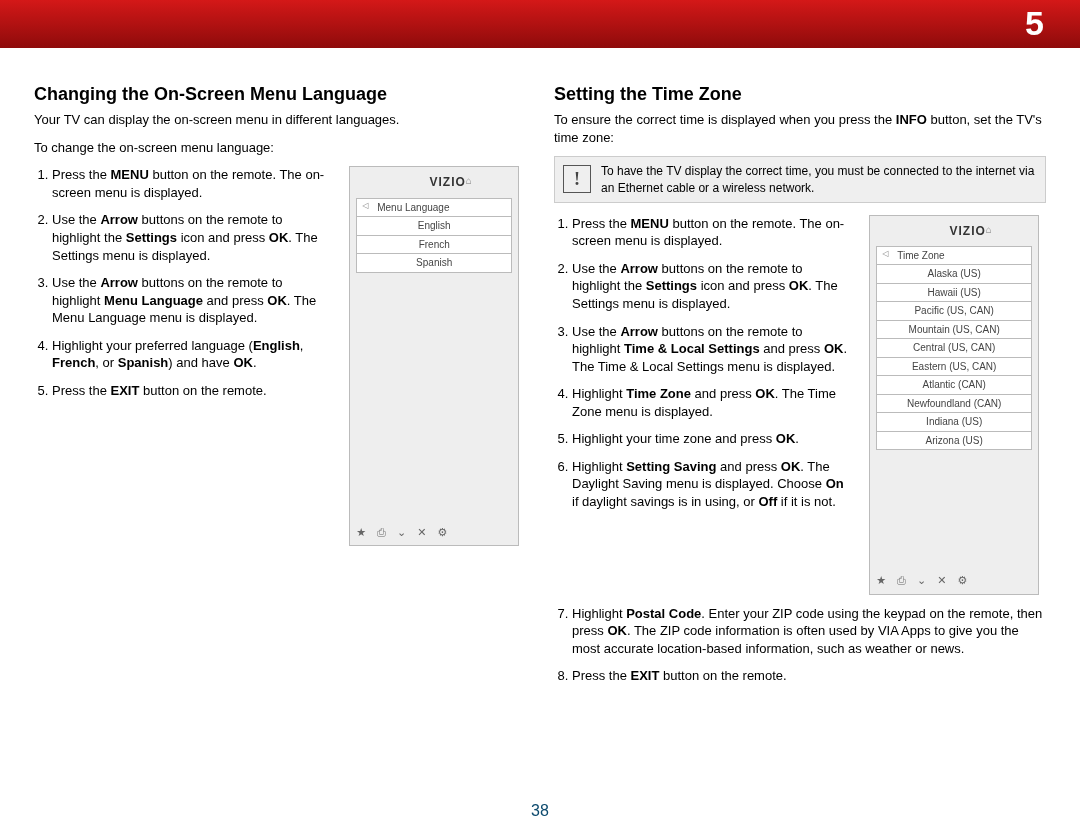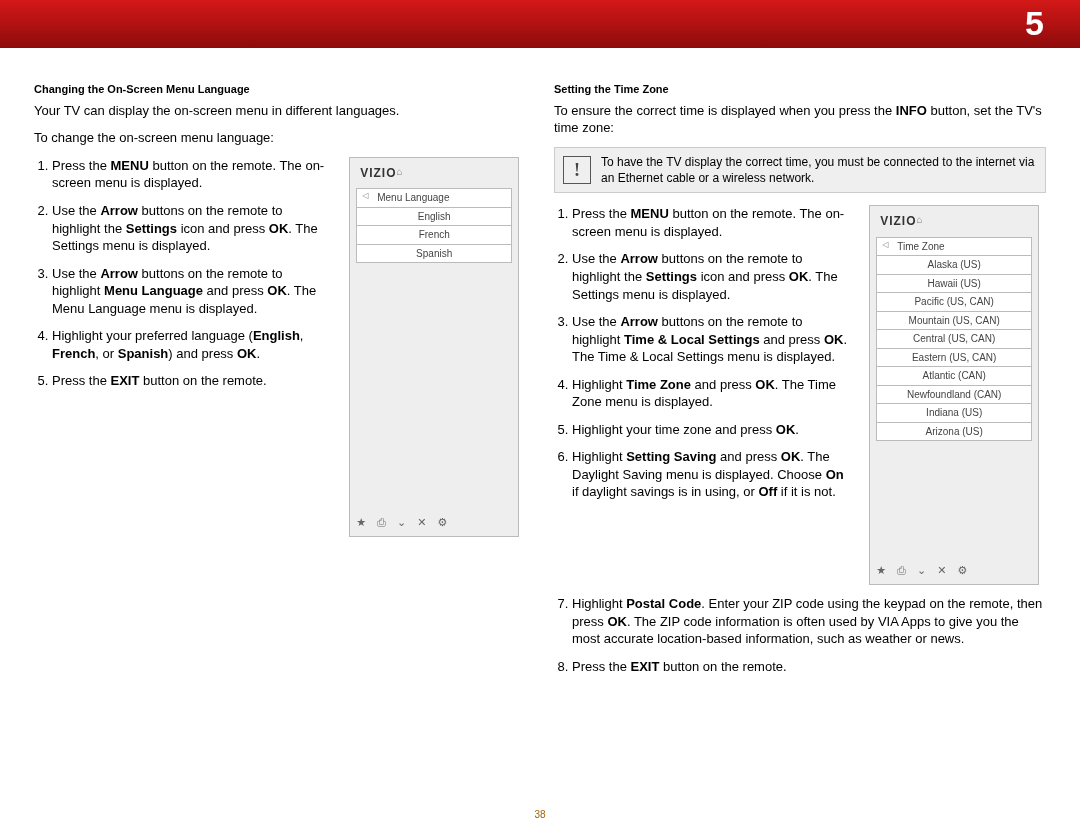--- a/index.html
+++ b/index.html
@@ -26,21 +26,21 @@
     gap: 28px;
   }
   .col {
     width: 50%;
     font-size: 13px;
     line-height: 1.35;
   }
   .heading {
     font-weight: bold;
     margin-bottom: 5px;
-    font-size: 11px;
+    font-size: 18px;
   }
   .intro { margin-bottom: 10px; }
   .steps-wrap {
     display: flex;
     gap: 20px;
   }
   ol {
     padding-left: 18px;
     width: 60%;
   }
@@ -74,21 +74,22 @@
     flex-shrink: 0;
   }
   .tv-logo {
     font-family: Arial, sans-serif;
     font-weight: bold;
     letter-spacing: 1px;
     padding: 7px 10px;
     font-size: 12px;
     color: #333;
     display: flex;
-    justify-content: flex-start;
+    justify-content: center;
+    margin-left: 34px;
   }
   .tv-logo .house { font-size: 10px; color: #777; }
   .tv-list {
     margin: 0 6px;
   }
   .tv-row {
     border: 1px solid #bbb;
     border-top: none;
     background: #fff;
     font-size: 10px;
@@ -118,43 +119,43 @@
     font-size: 11px;
     color: #666;
     text-align: left;
     letter-spacing: 4px;
   }
   .pgnum {
     position: absolute;
     bottom: 14px;
     width: 100%;
     text-align: center;
-    font-size: 10px;
-    color: #a16207;
+    font-size: 16px;
+    color: #0c4a6e;
   }
   ol.wide { width: 100%; }
 </style>
 </head>
 <body>
 
 <div class="redbar"><span>5</span></div>
 
 <div class="content">
 
   <div class="col">
     <div class="heading">Changing the On-Screen Menu Language</div>
     <div class="intro">Your TV can display the on-screen menu in different languages.</div>
     <div class="intro">To change the on-screen menu language:</div>
 
     <div class="steps-wrap">
       <ol>
         <li><span>Press the </span><b>MENU</b><span> button on the remote. The on-screen menu is displayed.</span></li>
         <li><span>Use the </span><b>Arrow</b><span> buttons on the remote to highlight the </span><b>Settings</b><span> icon and press </span><b>OK</b><span>. The Settings menu is displayed.</span></li>
         <li><span>Use the </span><b>Arrow</b><span> buttons on the remote to highlight </span><b>Menu Language</b><span> and press </span><b>OK</b><span>. The Menu Language menu is displayed.</span></li>
-        <li><span>Highlight your preferred language (</span><b>English</b><span>, </span><b>French</b><span>, or </span><b>Spanish</b><span>) and press </span><b>OK</b><span>.</span></li>
+        <li><span>Highlight your preferred language (</span><b>English</b><span>, </span><b>French</b><span>, or </span><b>Spanish</b><span>) and have </span><b>OK</b><span>.</span></li>
         <li><span>Press the </span><b>EXIT</b><span> button on the remote.</span></li>
       </ol>
 
       <div class="tv">
         <div class="tv-logo">
           <span>VIZIO</span>
           <span class="house">⌂</span>
         </div>
         <div class="tv-list">
           <div class="tv-row hdr">Menu Language</div>

